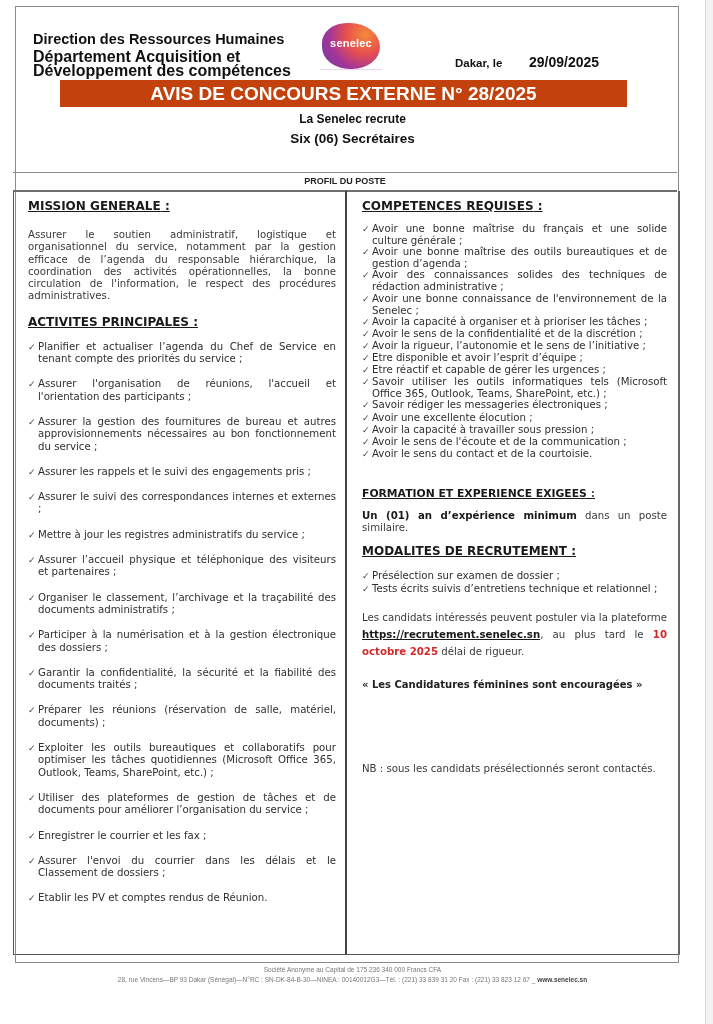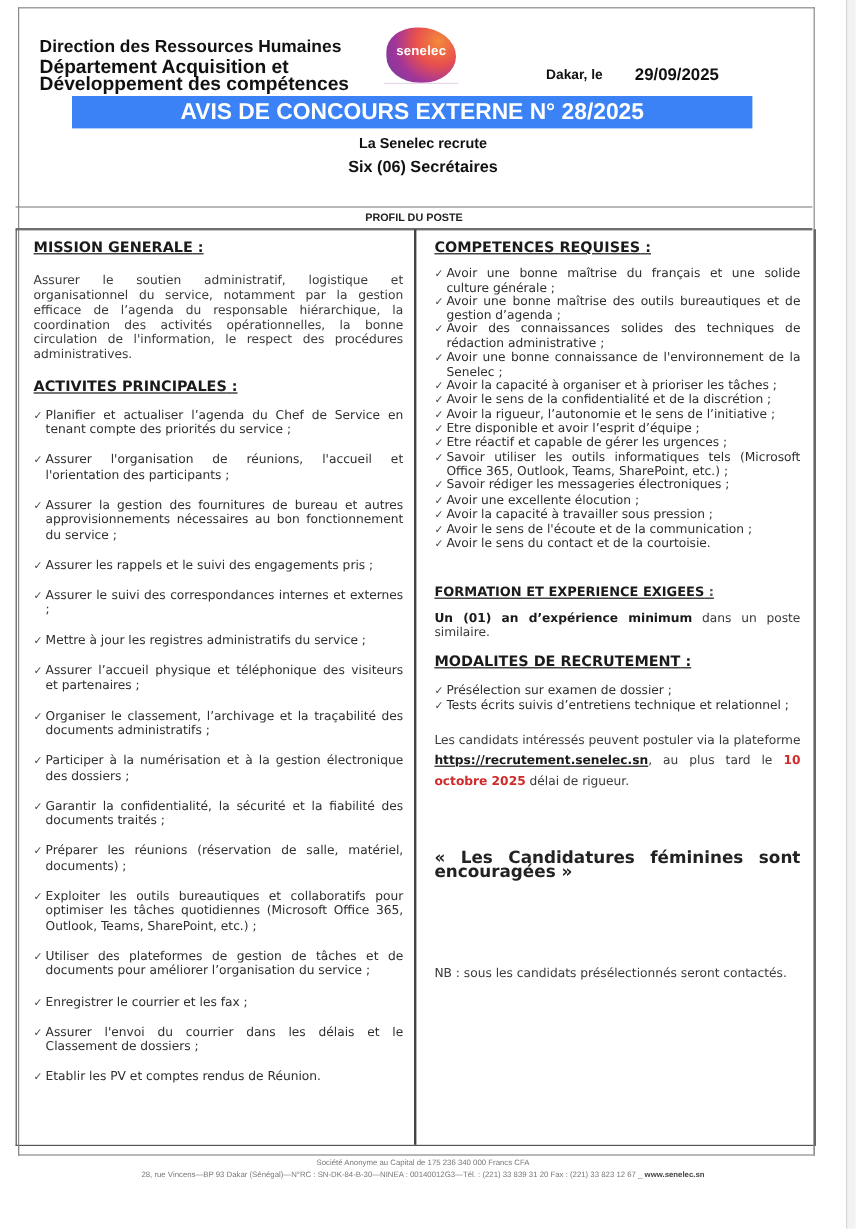--- a/index.html
+++ b/index.html
@@ -8,21 +8,21 @@
   .right-shade { position: absolute; left: 705px; top: 0; width: 8px; height: 1024px; background: #f2f2f2; border-left: 1px solid #d8d8d8; }
   .hdr-left { position: absolute; left: 33px; top: 31px; font-family: "Liberation Sans", sans-serif; color: #111; }
   .hdr-title { font-size: 14.5px; font-weight: bold; }
   .hdr-sub { font-size: 16px; font-weight: bold; line-height: 14px; margin-top: 3px; }
   .logo { position: absolute; left: 322px; top: 23px; width: 58px; height: 46px; }
   .logo-bg { position: absolute; left: 0; top: 0; width: 58px; height: 46px; border-radius: 45% 55% 50% 50%; background: radial-gradient(circle at 75% 25%, #f28a3b 0%, #e9504d 35%, #a2359a 65%, #6b3f9e 100%); }
   .logo-text { position: absolute; left: 4px; top: 14px; width: 50px; text-align: center; color: #fff; font-family: "Liberation Sans", sans-serif; font-size: 11px; font-weight: bold; letter-spacing: 0.2px; }
   .logo-line { position: absolute; left: 320px; top: 69px; width: 62px; height: 1px; background: #e6d8e8; }
   .date-label { position: absolute; left: 455px; top: 57px; font-family: "Liberation Sans", sans-serif; font-size: 11.5px; font-weight: bold; color: #111; }
   .date-value { position: absolute; left: 529px; top: 54px; font-family: "Liberation Sans", sans-serif; font-size: 14px; font-weight: bold; color: #111; }
-  .banner { position: absolute; left: 60px; top: 80px; width: 567px; height: 27px; background: #3b82f6; color: #fff; font-family: "Liberation Sans", sans-serif; font-size: 19px; font-weight: bold; text-align: center; line-height: 27px; }
+  .banner { position: absolute; left: 60px; top: 80px; width: 567px; height: 27px; background: #c2410c; color: #fff; font-family: "Liberation Sans", sans-serif; font-size: 19px; font-weight: bold; text-align: center; line-height: 27px; }
   .recruit { position: absolute; left: 0; width: 705px; text-align: center; font-family: "Liberation Sans", sans-serif; font-weight: bold; color: #111; }
   .recruit.l1 { top: 112px; font-size: 12px; }
   .recruit.l2 { top: 131px; font-size: 13.5px; }
   .profile-box { position: absolute; left: 13px; top: 172px; width: 664px; height: 17px; border-top: 1px solid #8a8a8a; border-bottom: 2px solid #6f6f6f; text-align: center; font-family: "Liberation Sans", sans-serif; font-size: 9px; font-weight: bold; line-height: 17px; color: #222; }
   .col-frame { position: absolute; left: 13px; top: 191px; width: 664px; height: 763px; border-left: 1px solid #555; border-right: 2px solid #666; border-bottom: 1px solid #555; }
   .col-divider { position: absolute; left: 345px; top: 191px; width: 2px; height: 763px; background: #444; }
   .bottom-strip { position: absolute; left: 15px; top: 954px; width: 662px; height: 8px; border-bottom: 1px solid #8a8a8a; border-left: 1px solid #8a8a8a; border-right: 1px solid #8a8a8a; }
   .col-left { position: absolute; left: 28px; top: 199px; width: 308px; }
   .col-right { position: absolute; left: 362px; top: 199px; width: 305px; }
   .sec-h { font-size: 12px; font-weight: bold; text-decoration: underline; color: #1a1a1a; margin: 0; }
@@ -39,21 +39,21 @@
   .form-h .colon { color: #555; }
   .bac { margin-top: 10px; }
   .b { font-weight: bold; color: #1a1a1a; }
   .exp { margin-top: 10px; }
   .mod-h { margin-top: 10px; }
   .mod-list { list-style: none; padding: 0; margin: 12px 0 0 0; }
   .mod-list li { font-size: 10.2px; line-height: 12.3px; text-align: justify; color: #2f2f2f; padding-left: 10px; text-indent: -10px; }
   .apply { margin-top: 14px; line-height: 17px; }
   .link { font-weight: bold; text-decoration: underline; color: #1a1a1a; }
   .deadline { font-weight: bold; color: #d02a2a; }
-  .fem { margin-top: 49px; font-size: 14px; font-weight: bold; color: #222; }
+  .fem { margin-top: 19px; font-size: 10px; font-weight: bold; color: #222; }
   .nb { margin-top: 72px; line-height: 11px; }
   .footer { position: absolute; left: 0; width: 705px; text-align: center; font-family: "Liberation Sans", sans-serif; color: #777; }
   .footer.f1 { top: 966px; font-size: 6.5px; }
   .footer.f2 { top: 976px; font-size: 6.5px; }
   .footer .web { font-weight: bold; color: #444; }
 </style>
 </head>
 <body>
 
 <div class="right-shade"></div>

